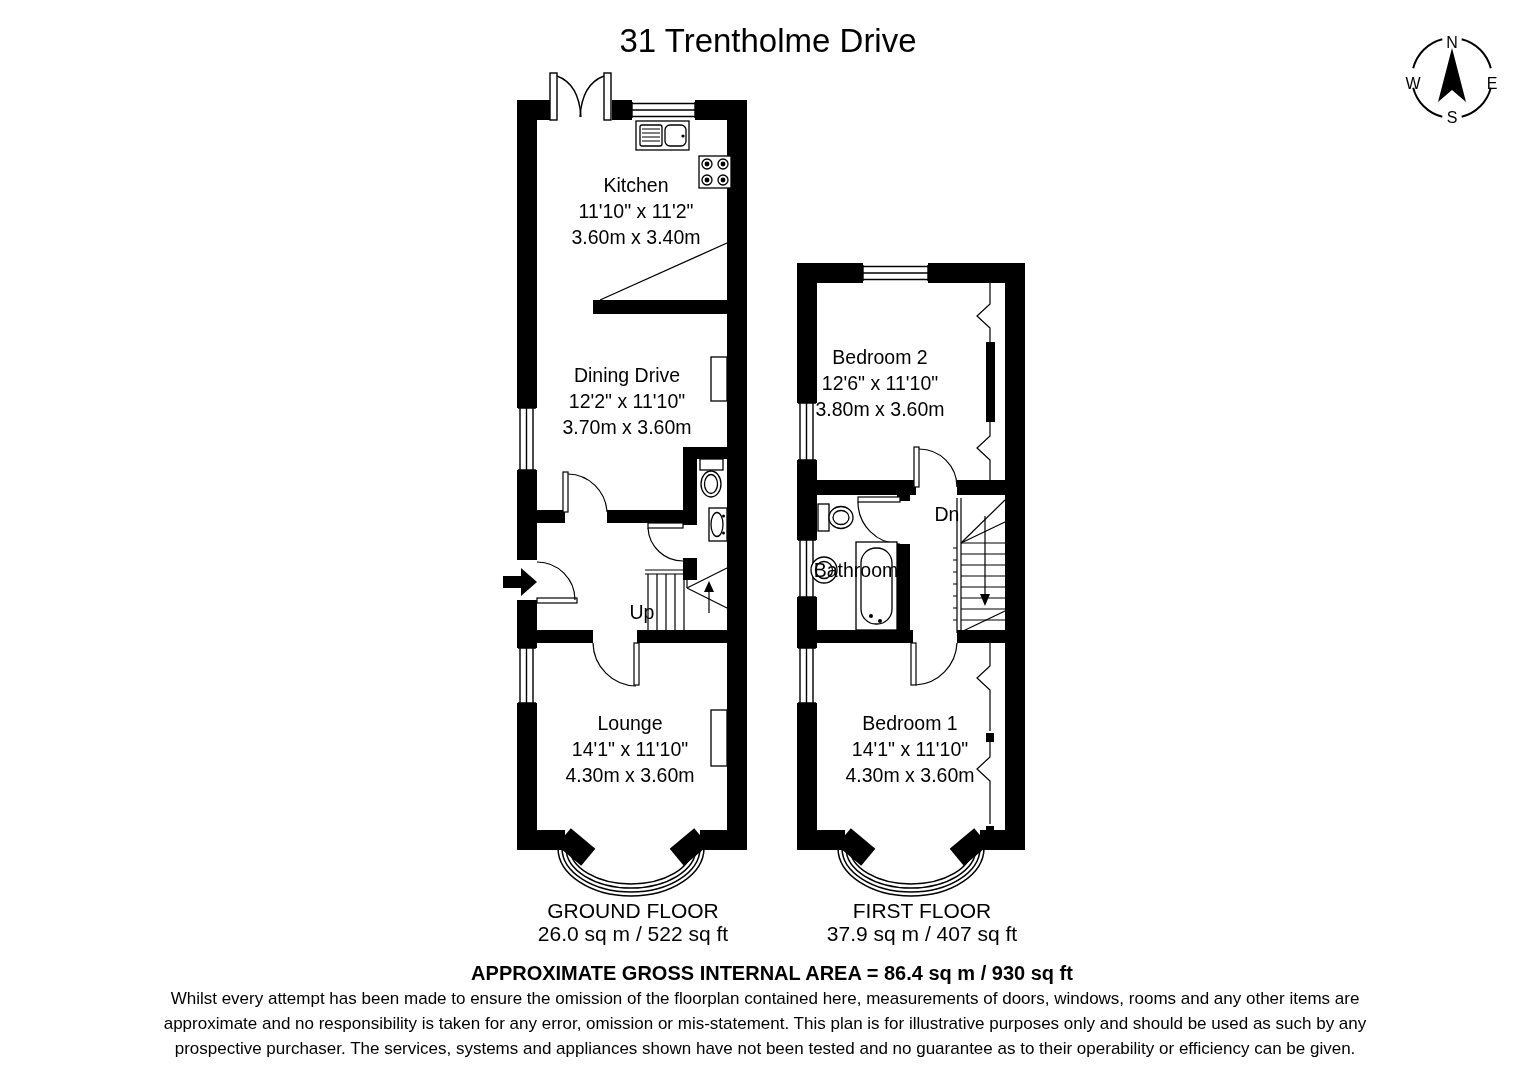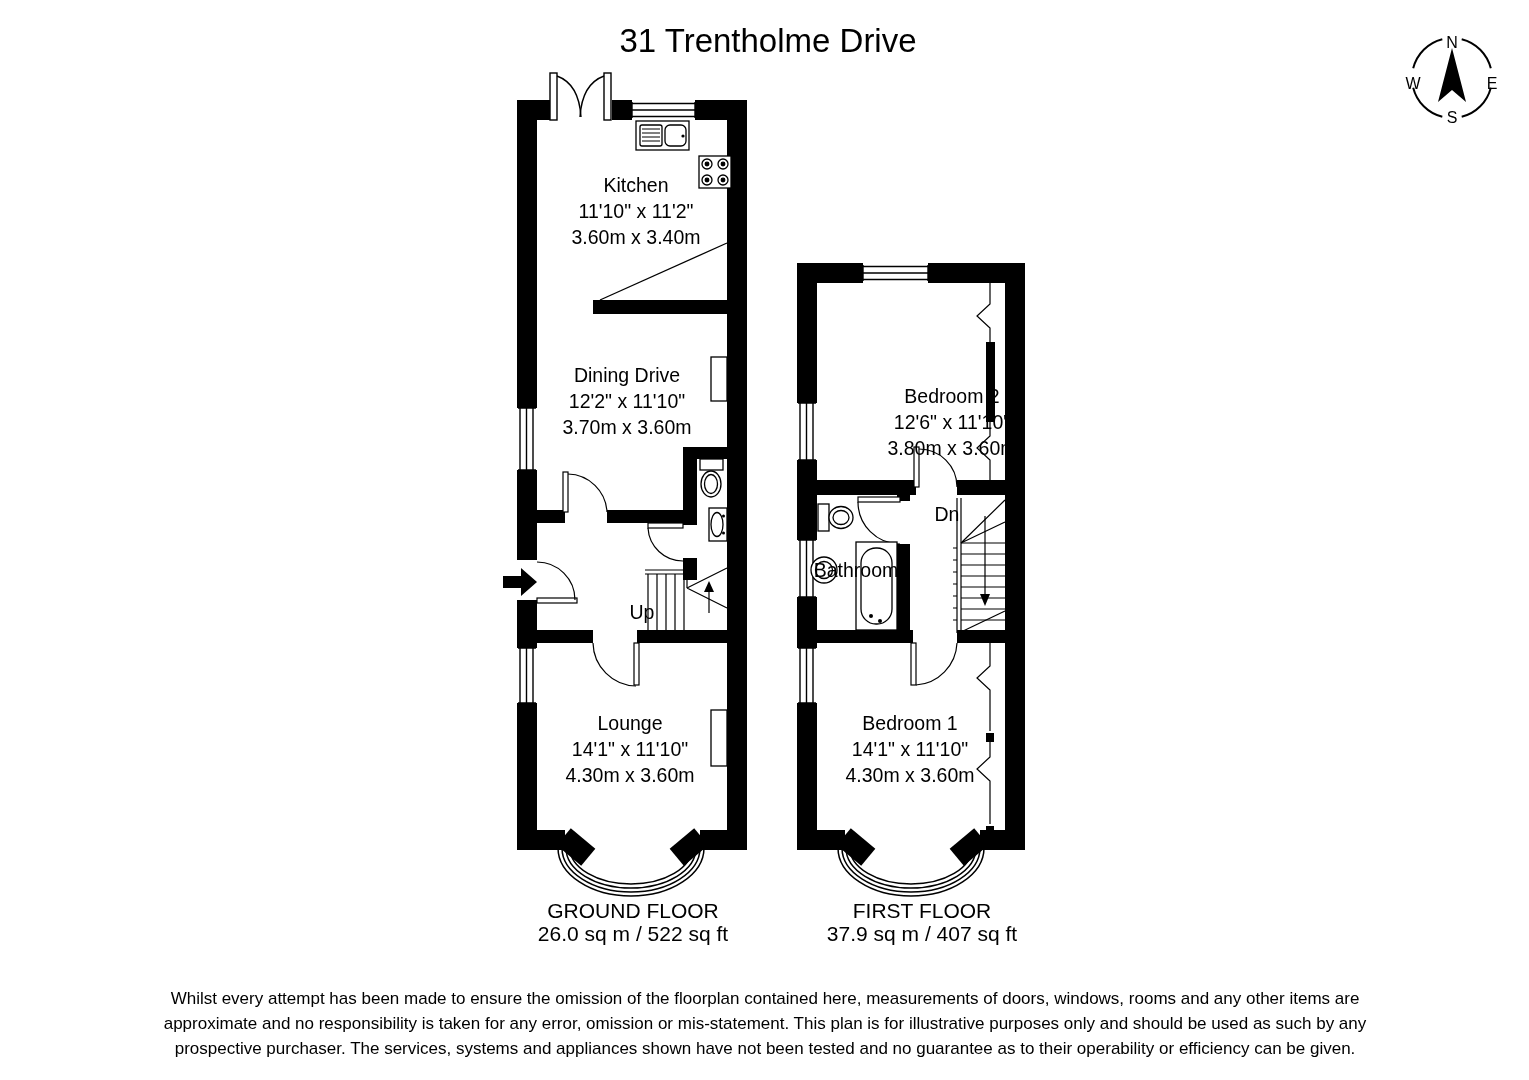--- a/index.html
+++ b/index.html
@@ -262,21 +262,21 @@
   </div>
 
   <div class="lbl room" style="left:630px;top:749px;">
     <div>Lounge</div>
     <div>14'1" x 11'10"</div>
     <div>4.30m x 3.60m</div>
   </div>
 
   <div class="lbl small-lbl" style="left:642px;top:612px;">Up</div>
 
-  <div class="lbl room" style="left:952px;top:383px;margin-top:39px;">
+  <div class="lbl room" style="left:880px;top:383px;">
     <div>Bedroom 2</div>
     <div>12'6" x 11'10"</div>
     <div>3.80m x 3.60m</div>
   </div>
 
   <div class="lbl room" style="left:910px;top:749px;text-align:center;">
     <div>Bedroom 1</div>
     <div>14'1" x 11'10"</div>
     <div>4.30m x 3.60m</div>
   </div>
@@ -288,20 +288,21 @@
   <div class="lbl floor-lbl" style="left:633px;top:922px;">
     <div>GROUND FLOOR</div>
     <div>26.0 sq m / 522 sq ft</div>
   </div>
 
   <div class="lbl floor-lbl" style="left:922px;top:922px;text-align:center;">
     <div>FIRST FLOOR</div>
     <div>37.9 sq m / 407 sq ft</div>
   </div>
 
+  <div class="lbl area-line" style="left:772px;top:973px;">APPROXIMATE GROSS INTERNAL AREA = 86.4 sq m / 930 sq ft</div>
 
   <div class="lbl disclaimer" style="left:765px;top:1023px;">
     <div>Whilst every attempt has been made to ensure the omission of the floorplan contained here, measurements of doors, windows, rooms and any other items are</div>
     <div>approximate and no responsibility is taken for any error, omission or mis-statement. This plan is for illustrative purposes only and should be used as such by any</div>
     <div>prospective purchaser. The services, systems and appliances shown have not been tested and no guarantee as to their operability or efficiency can be given.</div>
   </div>
 
 </div>
 
 </body></html>

